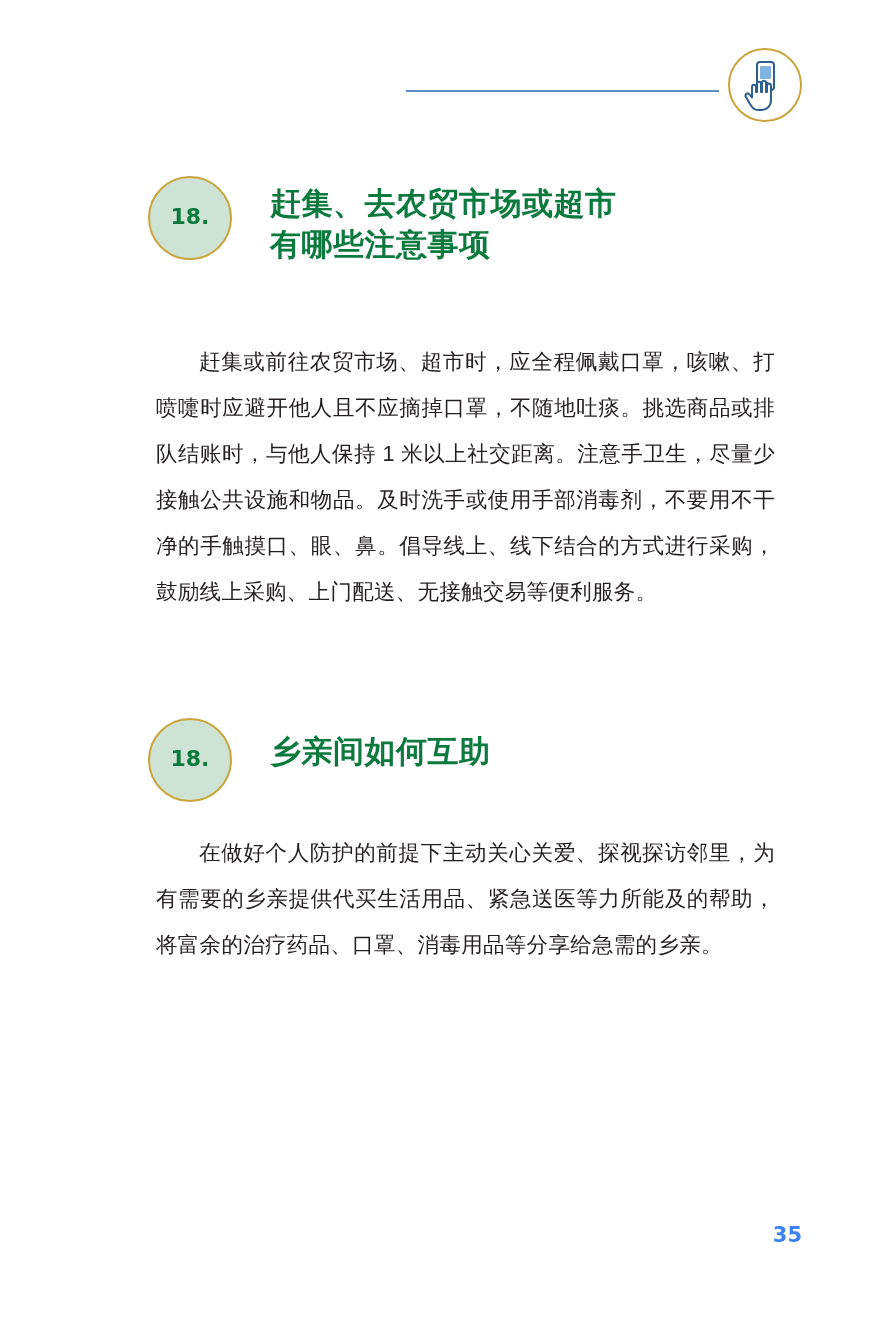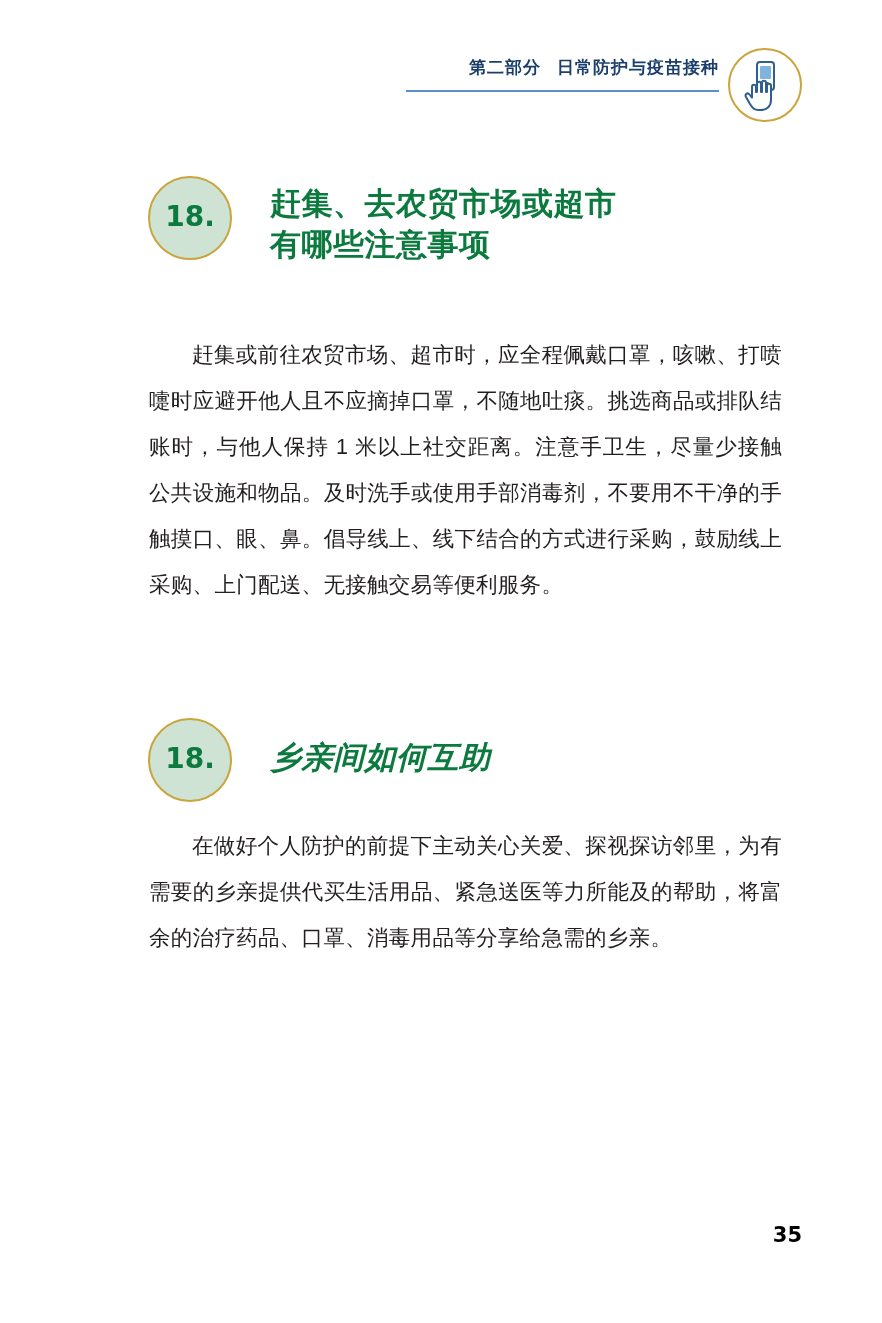--- a/index.html
+++ b/index.html
@@ -83,21 +83,21 @@
     background: #cfe3d4;
     border: 2px solid #caa53d;
     box-sizing: border-box;
     display: flex;
     align-items: center;
     justify-content: center;
   }
   .num-badge span {
     font-family: "DejaVu Sans", sans-serif;
     font-weight: bold;
-    font-size: 28px;
+    font-size: 22px;
     color: #0c7a3e;
     letter-spacing: 0px;
     line-height: 1;
     position: relative;
     top: -1px;
   }
 
   .section-heading {
     position: absolute;
     left: 270px;
@@ -105,61 +105,57 @@
     width: 540px;
     font-size: 31px;
     font-weight: bold;
     line-height: 1.32;
     color: #0c7a3e;
     letter-spacing: 0.5px;
   }
   .section-heading .line { display: block; }
 
   .section-19 .section-heading {
-    top: 20px;
-    font-style: italic;
+    top: 14px;
   }
 
   
   .body-text {
     position: absolute;
     left: 148px;
     width: 635px;
     font-size: 21.5px;
     line-height: 46px;
     color: #231f20;
     text-align: justify;
     text-justify: inter-character;
     letter-spacing: 0.3px;
   }
   .body-text p {
-    margin: 1px;
+    margin: 8px;
     text-indent: 2em;
   }
   .s18-body { top: 155px; }
   .s19-body { top: 104px; }
 
   
   .page-number {
     position: absolute;
     right: 80px;
     bottom: 76px;
     font-family: "DejaVu Sans", sans-serif;
     font-size: 21px;
     font-weight: bold;
-    color: #000000;
+    color: #3b82f6;
   }
 </style>
 </head>
 <body>
 
 <div class="page-header">
-  <div class="header-title">
-    <span>第二部分</span><span class="seg-gap"></span><span>日常防护与疫苗接种</span>
-  </div>
   <div class="header-rule"></div>
   <div class="header-badge">
     <svg width="48" height="56" viewBox="0 0 48 56" aria-hidden="true">
 
       <rect x="16" y="5" width="17" height="28" rx="3" ry="3" fill="#ffffff" stroke="#2f5f8f" stroke-width="2"></rect>
       <rect x="19" y="9" width="11" height="13" rx="1" fill="#7fb4e0"></rect>
       <rect x="21" y="25" width="7" height="3" rx="1.5" fill="#2f5f8f"></rect>
 
       <path d="M11 30 c0-3 4-3 4 0 v5 h1 v-8 c0-3 4-3 4 0 v8 h1 v-9 c0-3 4-3 4 0 v9 h1 v-6 c0-3 4-3 4 0 v14 c0 6-4 10-10 10 h-3 c-5 0-6-3-8-6 l-4-7 c-1.5-2.5 1.5-5 3.5-2.5 l2.5 3 z" fill="#ffffff" stroke="#2f5f8f" stroke-width="2" stroke-linejoin="round"></path>
     </svg>

